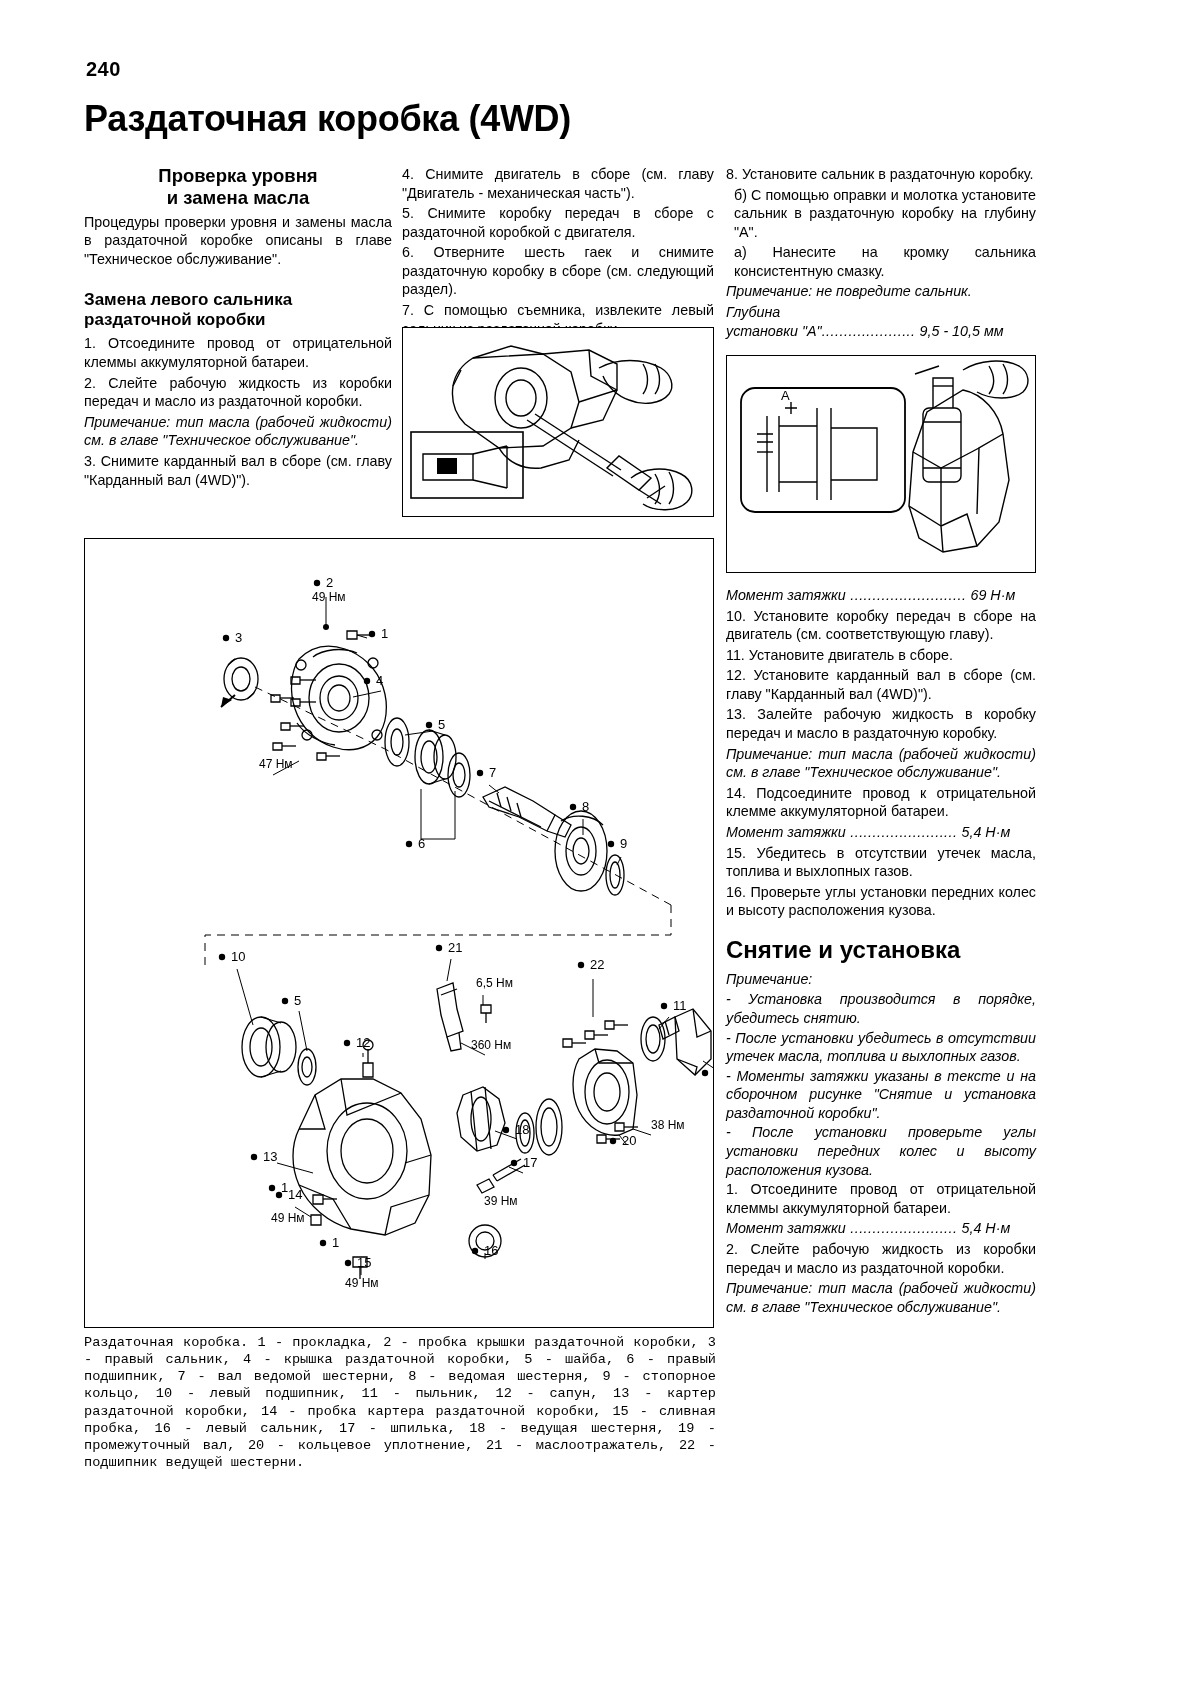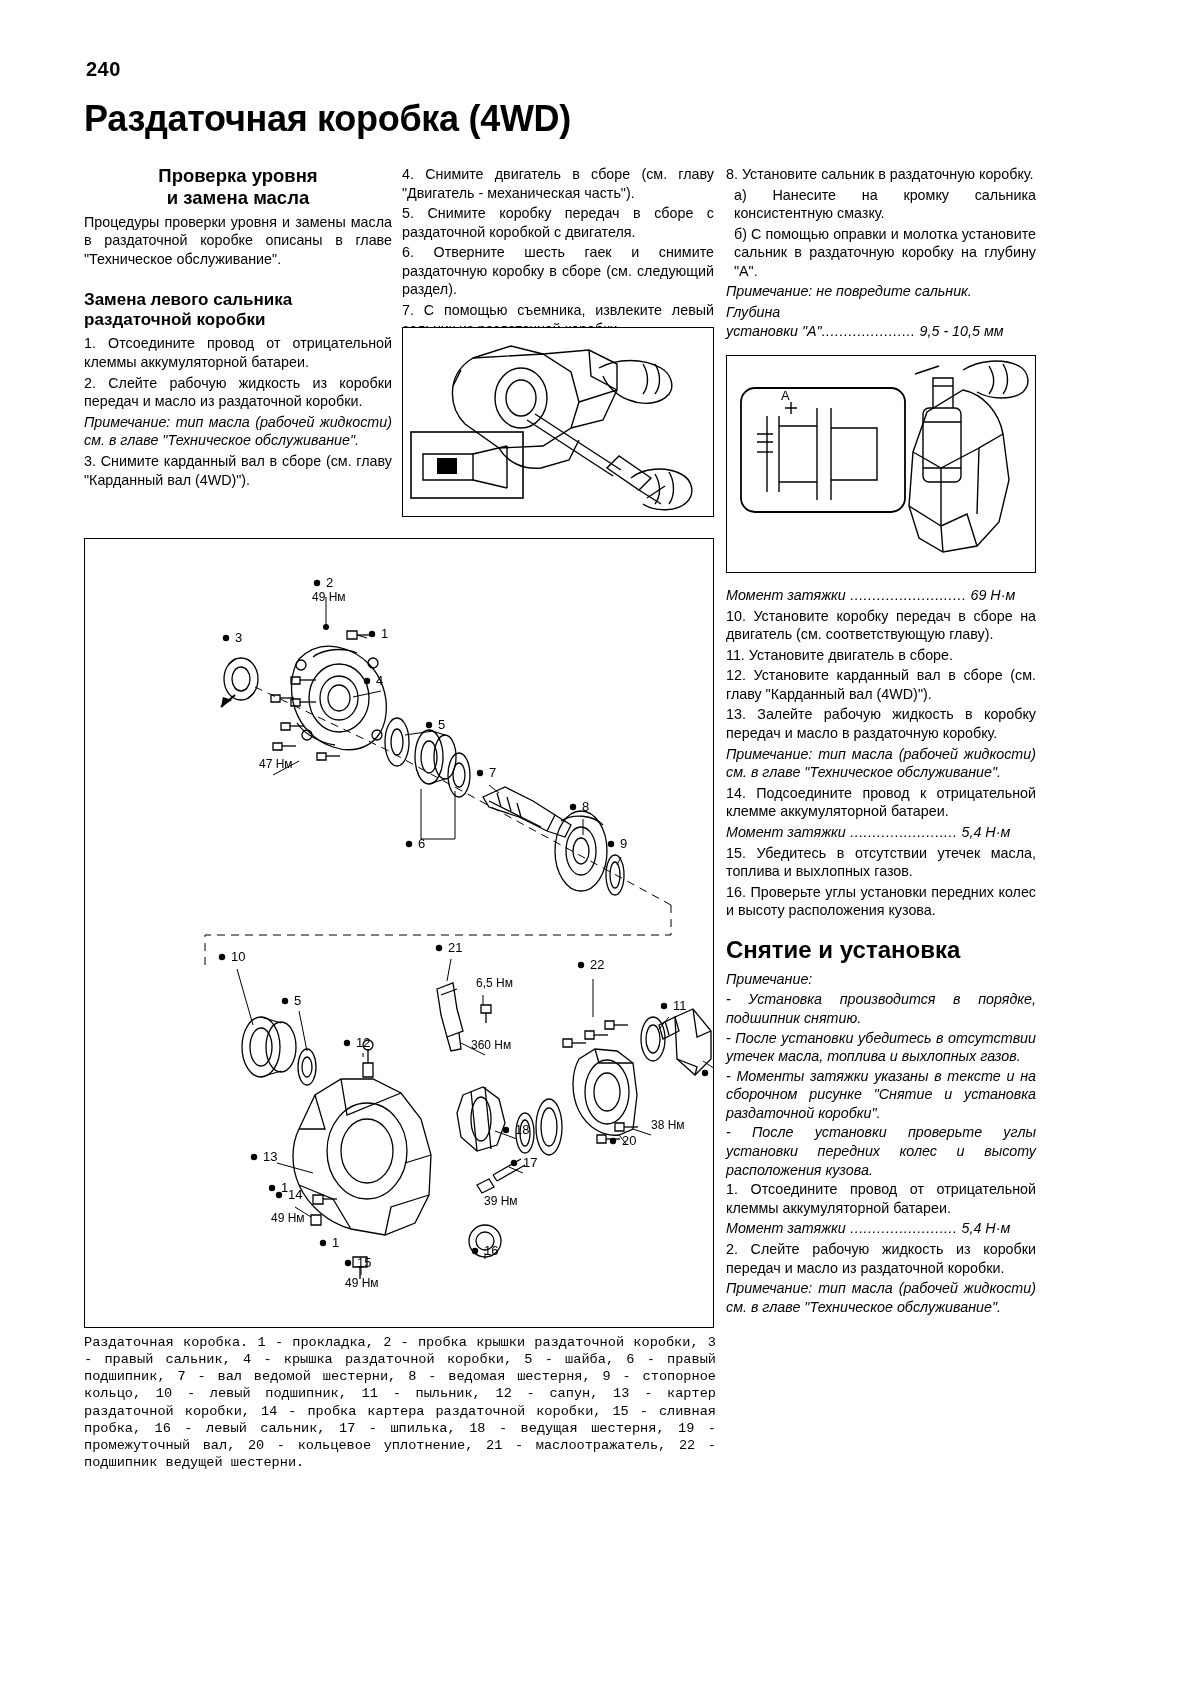--- a/index.html
+++ b/index.html
@@ -138,22 +138,22 @@
 
   <div class="col2">
     <p class="body">4. Снимите двигатель в сборе (см. главу "Двигатель - механическая часть").</p>
     <p class="body">5. Снимите коробку передач в сборе с раздаточной коробкой с двигателя.</p>
     <p class="body">6. Отверните шесть гаек и снимите раздаточную коробку в сборе (см. следующий раздел).</p>
     <p class="body">7. С помощью съемника, извлеките левый сальник из раздаточной коробки.</p>
   </div>
 
   <div class="col3">
     <p class="body">8. Установите сальник в раздаточную коробку.</p>
+    <p class="body" style="margin-left:8px">б) С помощью оправки и молотка установите сальник в раздаточную коробку на глубину "A".</p>
     <p class="body" style="margin-left:8px">а) Нанесите на кромку сальника консистентную смазку.</p>
-    <p class="body" style="margin-left:8px">б) С помощью оправки и молотка установите сальник в раздаточную коробку на глубину "A".</p>
     <p class="note"><span class="note-lbl">Примечание:</span><span> не повредите сальник.</span></p>
     <p class="spec">
       <span>Глубина</span><br>
       <span>установки "A"</span><span class="dots">.....................</span><span> 9,5 - 10,5 мм</span>
     </p>
   </div>
 
   <div style="position:absolute; left:726px; top:586px; width:310px;">
     <p class="spec"><span>Момент затяжки</span><span class="dots"> ..........................</span><span> 69 Н·м</span></p>
     <p class="body">10. Установите коробку передач в сборе на двигатель (см. соответствующую главу).</p>
@@ -162,21 +162,21 @@
     <p class="body">13. Залейте рабочую жидкость в коробку передач и масло в раздаточную коробку.</p>
     <p class="note"><span class="note-lbl">Примечание:</span><span> тип масла (рабочей жидкости) см. в главе "Техническое обслуживание".</span></p>
     <p class="body">14. Подсоедините провод к отрицательной клемме аккумуляторной батареи.</p>
     <p class="spec"><span>Момент затяжки</span><span class="dots"> ........................</span><span> 5,4 Н·м</span></p>
     <p class="body">15. Убедитесь в отсутствии утечек масла, топлива и выхлопных газов.</p>
     <p class="body">16. Проверьте углы установки передних колес и высоту расположения кузова.</p>
 
     <h2 class="big" style="margin-top:16px">Снятие и установка</h2>
     <p class="note">Примечание:</p>
     <div class="bullet-list">
-      <p>- Установка производится в порядке, подшипник снятию.</p>
+      <p>- Установка производится в порядке, убедитесь снятию.</p>
       <p>- После установки убедитесь в отсутствии утечек масла, топлива и выхлопных газов.</p>
       <p>- Моменты затяжки указаны в тексте и на сборочном рисунке "Снятие и установка раздаточной коробки".</p>
       <p>- После установки проверьте углы установки передних колес и высоту расположения кузова.</p>
     </div>
     <p class="body">1. Отсоедините провод от отрицательной клеммы аккумуляторной батареи.</p>
     <p class="spec"><span>Момент затяжки</span><span class="dots"> ........................</span><span> 5,4 Н·м</span></p>
     <p class="body">2. Слейте рабочую жидкость из коробки передач и масло из раздаточной коробки.</p>
     <p class="note"><span class="note-lbl">Примечание:</span><span> тип масла (рабочей жидкости) см. в главе "Техническое обслуживание".</span></p>
   </div>
 

